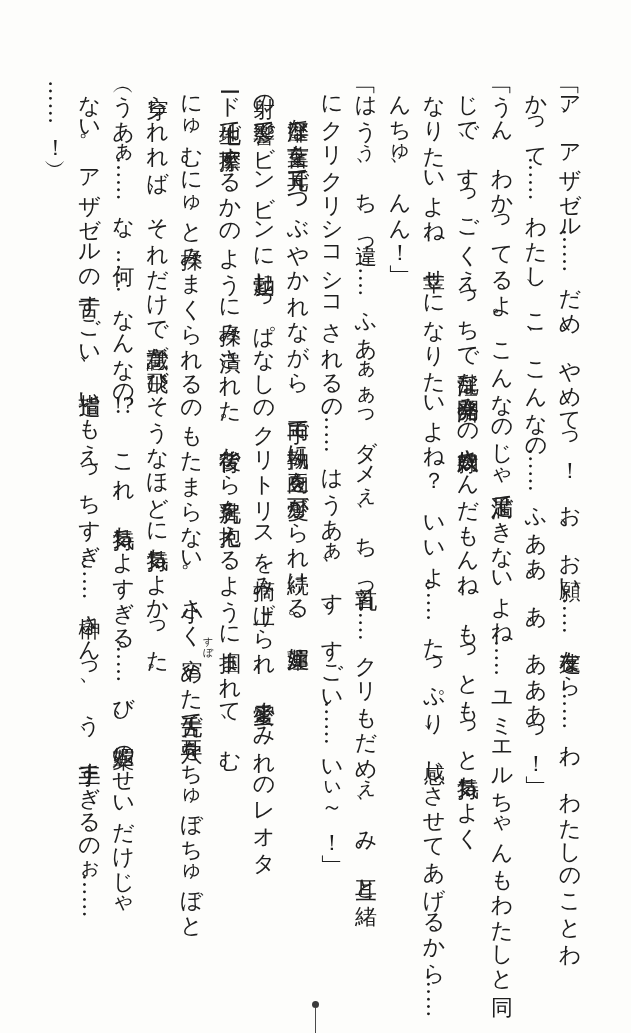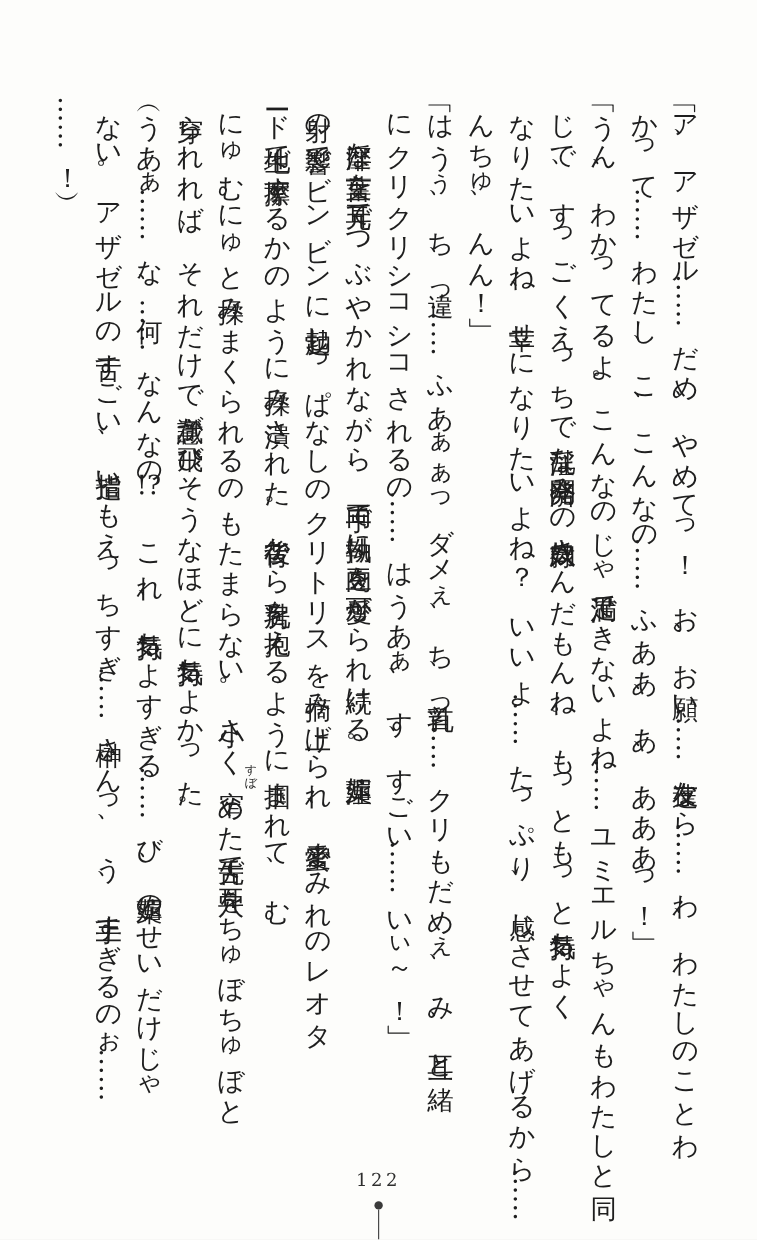--- a/index.html
+++ b/index.html
@@ -65,16 +65,15 @@
       <p class="line">にクリクリシコシコされるの……はうあぁ、す、すごい……いぃ～！」</p>
       <p class="line">　淫靡な言葉を耳元でつぶやかれながら、両手で執拗に肉豆を可愛がられ続ける。媚薬注</p>
       <p class="line">射の影響でビンビンに勃起しっぱなしのクリトリスを摘み上げられ、愛蜜まみれのレオタ</p>
       <p class="line">ード生地で摩擦するかのように揉み潰された。背後から乳房を抱えるように掴まれて、む</p>
       <p class="line">にゅむにゅと揉みまくられるのもたまらない。小さく<ruby>窄<rt>すぼ</rt></ruby>めた舌先で耳穴をちゅぼちゅぼと</p>
       <p class="line">穿られれば、それだけで意識が飛びそうなほどに気持ちよかった。</p>
       <p class="line">（うあぁ……な、何……なんなの<span class="tcy">!?</span>　これ、気持ちよすぎる……び、媚薬のせいだけじゃ</p>
       <p class="line">ない。アザゼルの舌すごい、指遣いもえっちすぎ……榊さんっ、う、上手すぎるのぉ……</p>
       <p class="line">……！）</p>
     </div>
-  <div class="page-number">122</div>
   <div class="ornament-dot"></div>
   <div class="ornament-line"></div>
 </div>
 
 </body></html>

